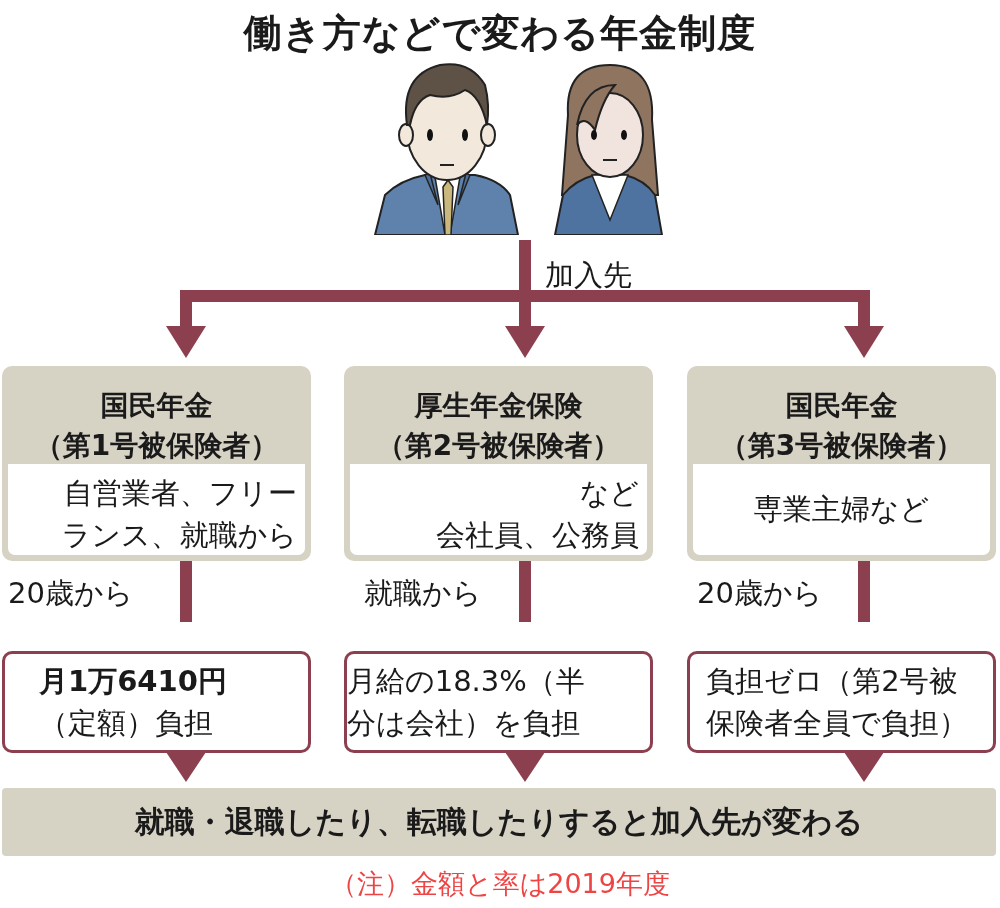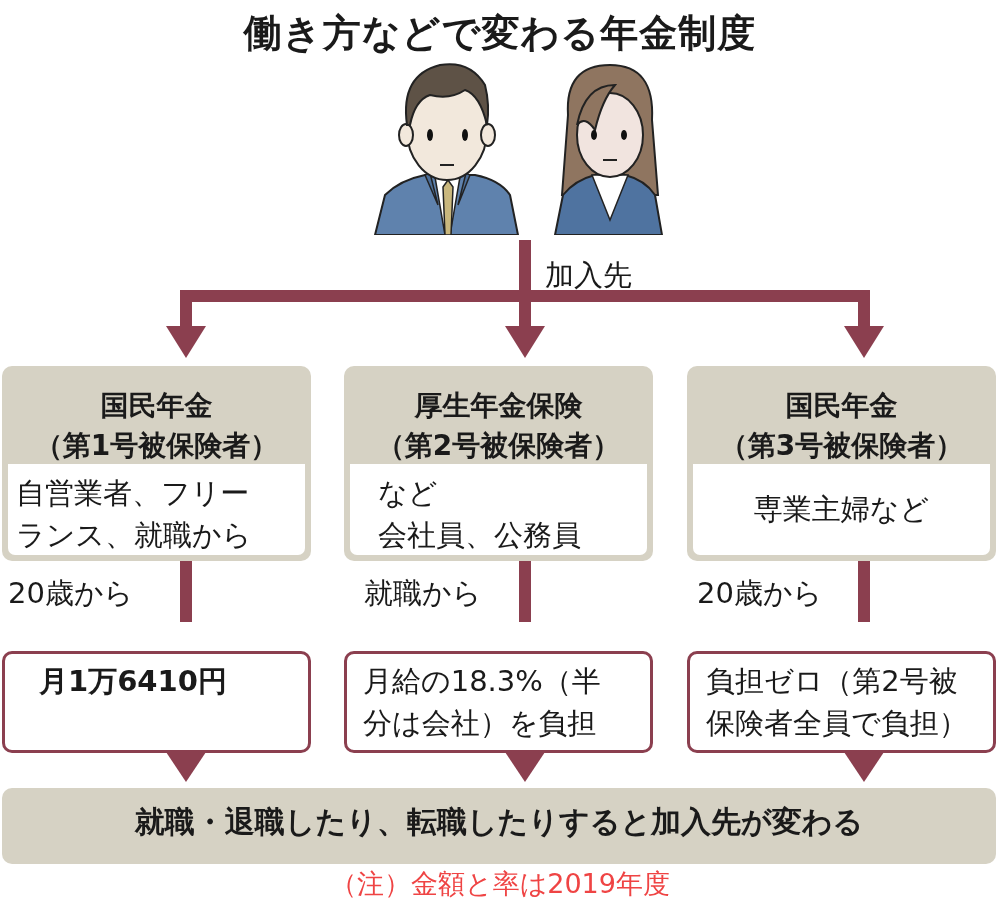--- a/index.html
+++ b/index.html
@@ -11,29 +11,29 @@
   .join-label { position:absolute; left:545px; top:244px; font-size:29px;margin-top:12px; }
   svg.flow { position:absolute; left:0; top:0; }
   .col { position:absolute; width:309px; }
   .col .head { position:absolute; left:0; top:0; width:100%; height:98px; background:#d6d2c4;
                border-radius:10px 10px 0 0; text-align:center; font-weight:bold; font-size:28px; line-height:40px;
                padding-top:20px; box-sizing:border-box; }
   .col .body { position:absolute; left:0; top:98px; width:100%; height:97px; background:#d6d2c4;
                border-radius:0 0 10px 10px; }
   .col .body-inner { position:absolute; left:6px; right:6px; top:0; bottom:6px; background:#fff;
                      border-radius:0 0 7px 7px; font-size:29px; line-height:42px; padding:8px 8px 0 8px;
-                     box-sizing:border-box; }
+                     box-sizing:border-box;text-align:right; }
   .col .body-inner.center { text-align:center; padding-top:24px; }
   .col .body-inner.indent { padding-left:28px; }
   .col .start { position:absolute; top:208px; font-size:29px; background:#fff; padding-right:6px; }
   .col .cost { position:absolute; top:254px; left:0; width:100%; height:102px; box-sizing:border-box;
                border:3px solid #8b3f4f; border-radius:10px; background:#fff; font-size:29px; line-height:42px;
                padding:6px 0 0 16px;margin-top:31px; }
-  .bottom-bar { position:absolute; left:2px; top:788px; width:994px; height:76px; background:#d6d2c4;
-                border-radius:10px; text-align:center; font-weight:bold; font-size:30px; line-height:68px; }
+  .bottom-bar { position:absolute; left:2px; top:788px; width:994px; height:68px; background:#d6d2c4;
+                border-radius:4px; text-align:center; font-weight:bold; font-size:30px; line-height:68px; }
   .note { position:absolute; left:330px; top:866px; font-size:27px; color:#ef4444; }
 </style>
 </head>
 <body>
 
 <div class="title">働き方などで変わる年金制度</div>
 
 <svg class="figures" viewBox="0 0 340 180" width="340" height="180">
   <g>
     <path d="M5 180 L15 140 Q30 125 55 120 L105 120 Q130 125 140 140 L148 180 Z" fill="#5f82ad" stroke="#222" stroke-width="2"></path>
@@ -92,36 +92,37 @@
   </div>
   <div class="body">
     <div class="body-inner">
       <div>自営業者、フリー</div>
       <div>ランス、就職から</div>
     </div>
   </div>
   <div class="start" style="left:6px;">20歳から</div>
   <div class="cost" style="padding-left:34px;">
     <div style="font-weight:bold;">月1万6410円</div>
+    <div>（定額）負担</div>
   </div>
 </div>
 
 <div class="col" style="left:344px; top:366px;">
   <div class="head">
     <div>厚生年金保険</div>
     <div>（第2号被保険者）</div>
   </div>
   <div class="body">
     <div class="body-inner indent">
       <div>など</div>
       <div>会社員、公務員</div>
     </div>
   </div>
   <div class="start" style="left:20px;">就職から</div>
-  <div class="cost" style="padding-left:16px;">
+  <div class="cost" style="padding-left:0;">
     <div>月給の18.3%（半</div>
     <div>分は会社）を負担</div>
   </div>
 </div>
 
 <div class="col" style="left:687px; top:366px;">
   <div class="head">
     <div>国民年金</div>
     <div>（第3号被保険者）</div>
   </div>

